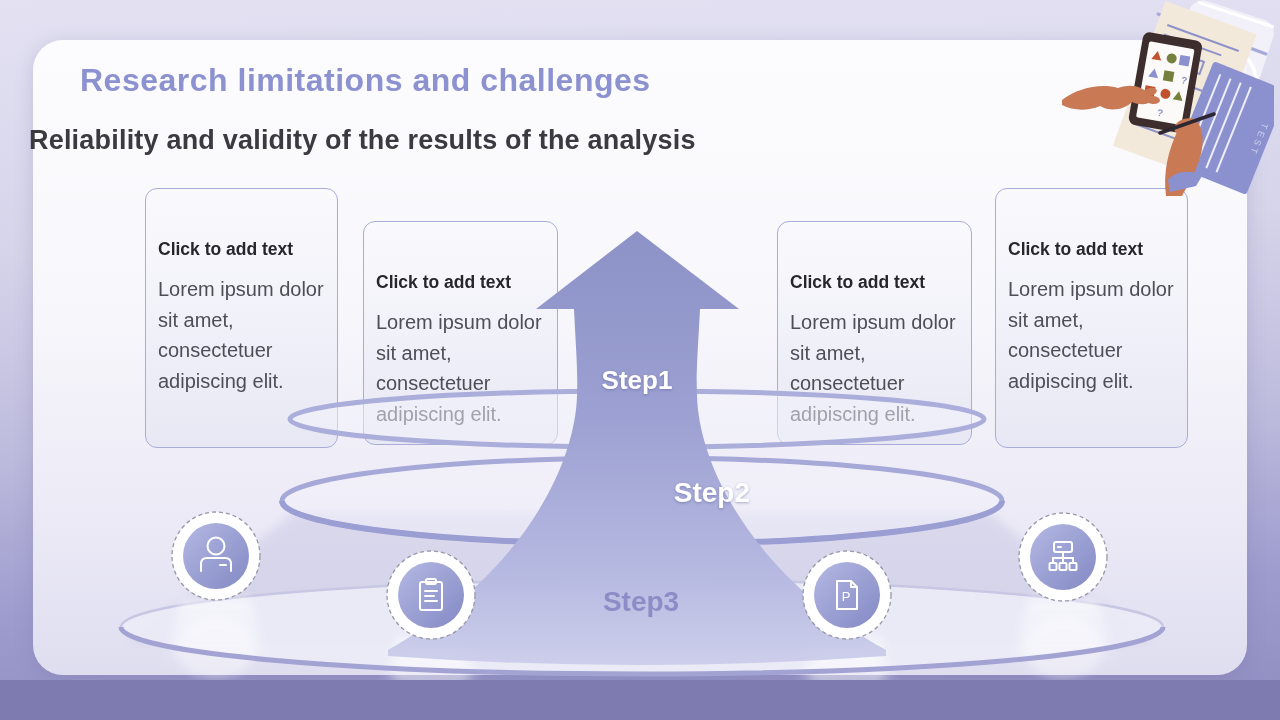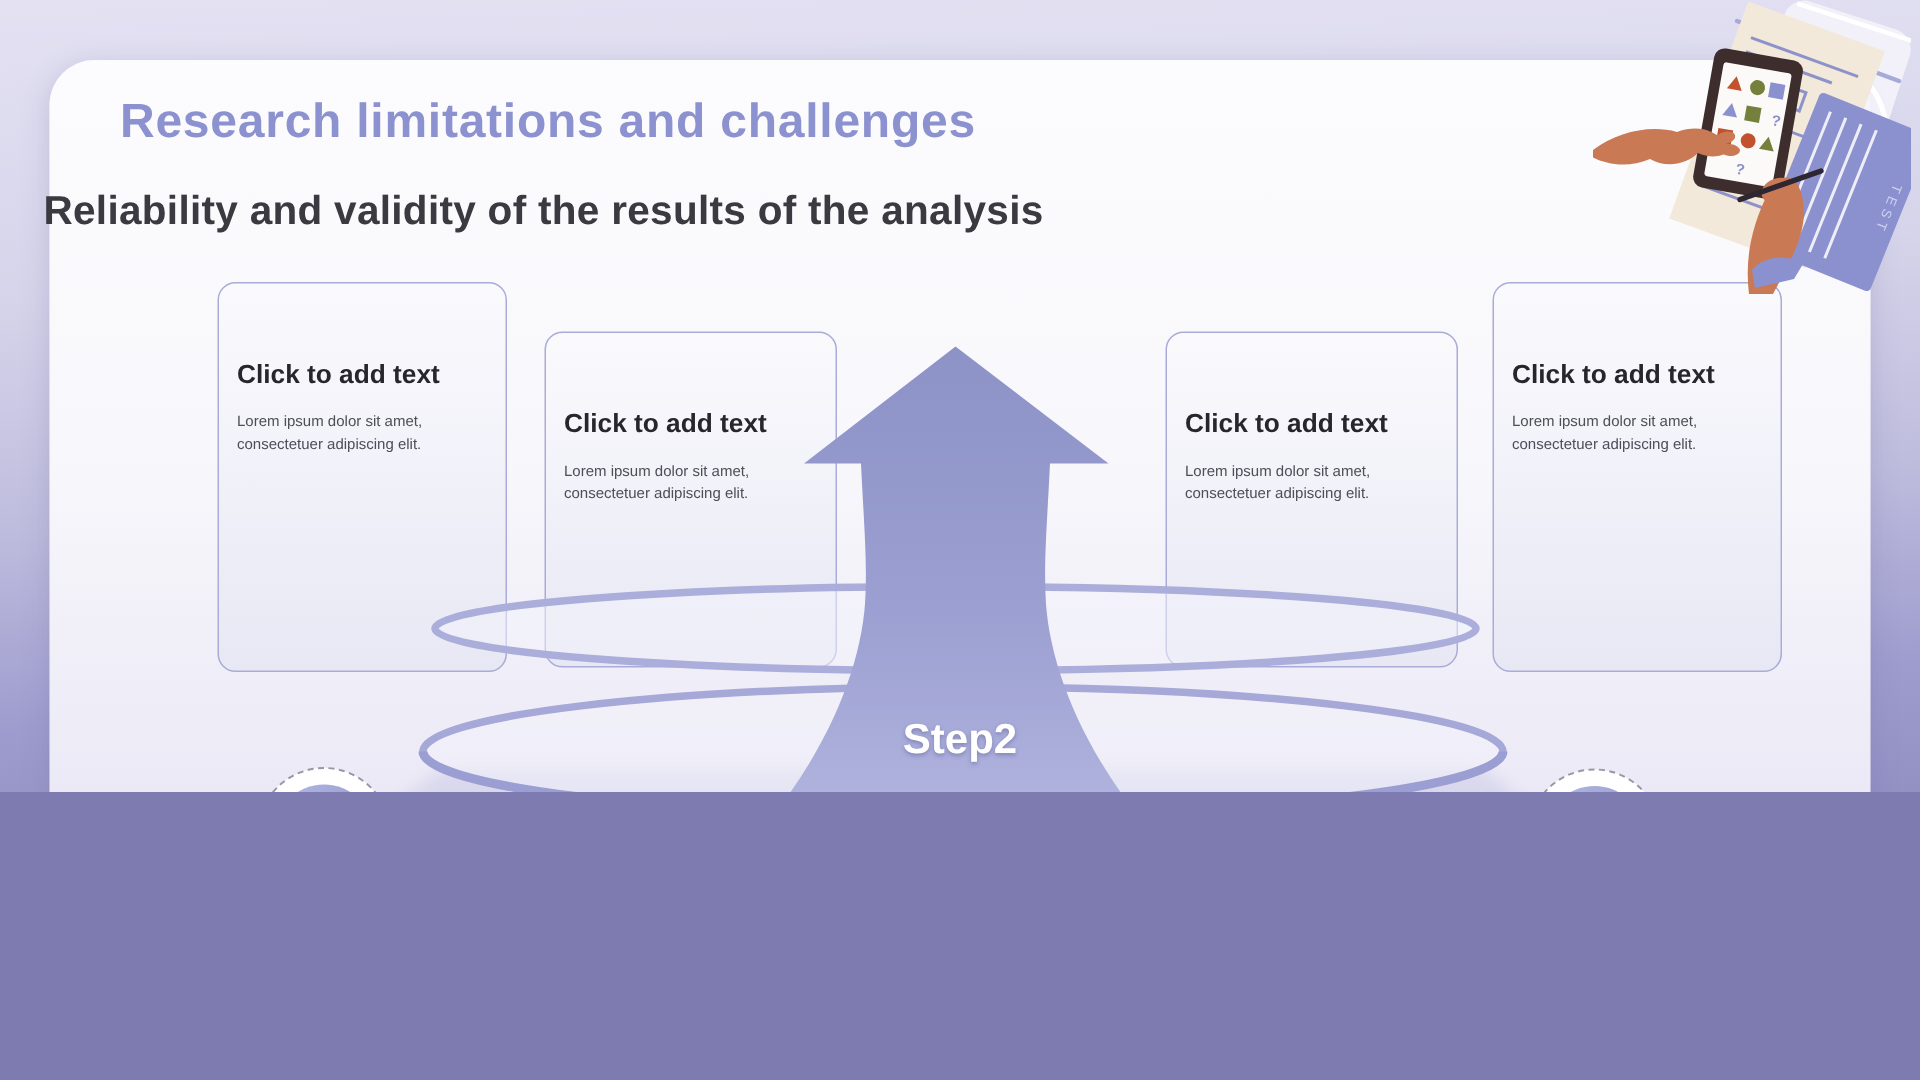--- a/index.html
+++ b/index.html
@@ -1,18 +1,18 @@
 <!DOCTYPE html>
 <html><head>
 <meta charset="utf-8">
 <style>
   html,body{margin:0;padding:0;background:#7d7bb0;}
   *{box-sizing:border-box;}
   .slide{
-    position:relative;width:1280px;height:528px;overflow:hidden;
+    position:relative;width:1280px;height:680px;overflow:hidden;
     font-family:"Liberation Sans","DejaVu Sans",sans-serif;
     background:linear-gradient(178deg,#e3e1f2 0%,#d6d4ea 35%,#bebcdd 62%,#9e9cce 85%,#9391c4 100%);
   }
   .panel{
     position:absolute;left:33px;top:40px;width:1214px;height:635px;border-radius:30px;
     background:linear-gradient(180deg,#fcfcfe 0%,#f8f8fc 40%,#eceaf6 75%,#dfdef0 100%);
     box-shadow:0 4px 18px rgba(110,108,160,.25);
   }
   .title{
     position:absolute;left:80px;top:62px;font-size:32px;font-weight:bold;color:#8c92cf;letter-spacing:.5px;
@@ -23,27 +23,27 @@
   }
   .tcard{
     position:absolute;border:1.5px solid #a9acd8;border-radius:12px;
     background:linear-gradient(180deg,rgba(250,250,253,.92) 0%,rgba(238,238,248,.85) 60%,rgba(230,230,243,.8) 100%);
     padding:50px 12px 0 12px;
     margin-left:27px;
   }
   .tcard.tall{width:193px;height:260px;top:188px;}
   .tcard.short{width:195px;height:224px;top:221px;}
   .tcard h3{margin:0 0 14px 0;font-size:17.5px;font-weight:bold;color:#26262c;}
-  .tcard p{margin:0;font-size:10px;line-height:1.53;color:#4e4e57;}
+  .tcard p{margin:0;font-size:20px;line-height:1.53;color:#4e4e57;}
   .step-label{
     position:absolute;width:220px;text-align:center;font-weight:bold;color:#fff;
     text-shadow:0 1px 3px rgba(80,80,135,.45);
   }
   .step1{left:527px;top:365px;font-size:26px;}
-  .step2{left:530px;top:477px;font-size:28px;}
+  .step2{left:530px;top:477px;font-size:28px;text-align:right;}
   .step3{left:531px;top:586px;font-size:28px;color:#8c8dc6;text-shadow:none;}
   svg{display:block;}
   .overlay{position:absolute;left:0;top:0;}
   .illu{position:absolute;left:1062px;top:0;}
 </style>
 </head>
 <body>
 
 <div class="slide">
 
@@ -165,20 +165,21 @@
         <path d="M 0,-5 L 0,1"></path>
         <path d="M -10,1 L 10,1"></path>
         <path d="M -10,1 L -10,6 M 0,1 L 0,6 M 10,1 L 10,6"></path>
         <rect x="-13.5" y="6" width="7" height="7" rx="1"></rect>
         <rect x="-3.5" y="6" width="7" height="7" rx="1"></rect>
         <rect x="6.5" y="6" width="7" height="7" rx="1"></rect>
       </g>
     </g>
   </svg>
 
+  <div class="step-label step1">Step1</div>
   <div class="step-label step2">Step2</div>
   <div class="step-label step3">Step3</div>
 
   <svg class="illu" width="212" height="196" viewBox="0 0 212 196">
 
     <g transform="rotate(18 150 70)">
       <rect x="110" y="6" width="88" height="122" rx="14" fill="#f4f3fb" opacity="0.9"></rect>
       <path d="M 116,10 L 196,10" stroke="#ffffff" stroke-width="3" fill="none"></path>
     </g>
     <path d="M 96,14 L 204,54" stroke="#a6aad8" stroke-width="3" stroke-linecap="round"></path>

